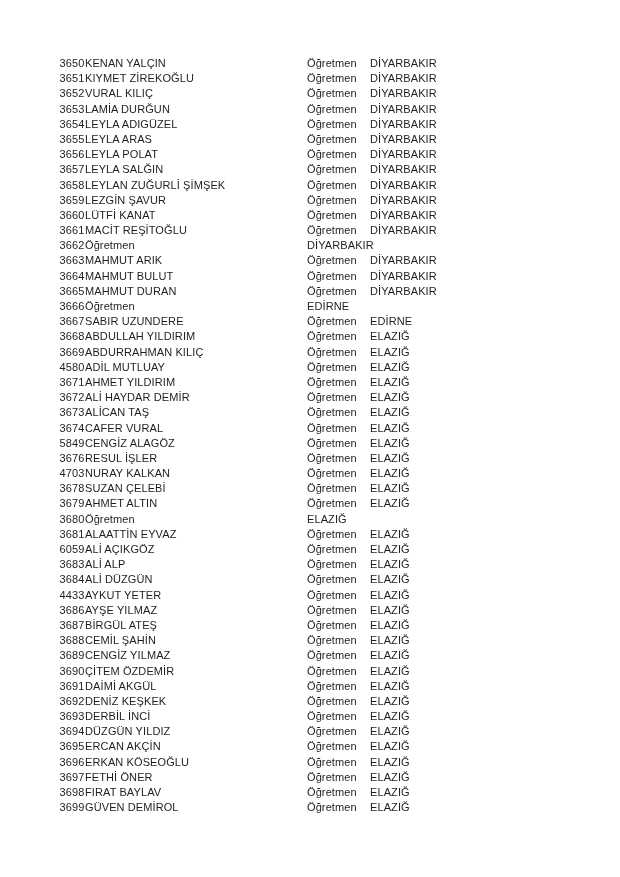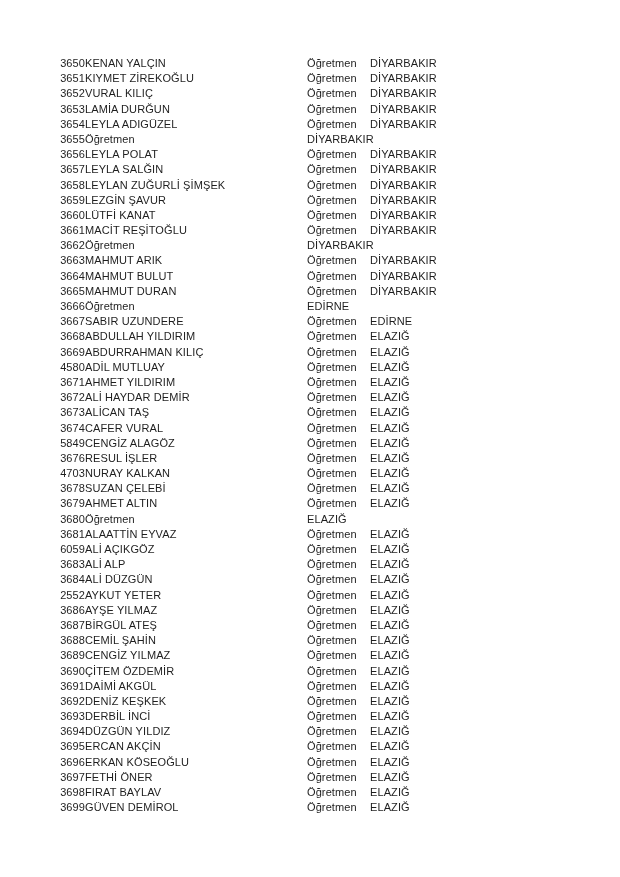--- a/index.html
+++ b/index.html
@@ -26,21 +26,21 @@
     grid-template-columns: 26px 222px 63px auto;
     height: 15.2px;
     align-items: center;
     font-size: 11px;
     line-height: 15.2px;
     color: #1e1e1e;
     letter-spacing: 0.1px;
     white-space: nowrap;
   }
   .row .no {
-    text-align: right;
+    text-align: center;
   }
   .row .name,
   .row .title,
   .row .city {
     text-align: left;
   }
 </style>
 </head>
 <body>
 
@@ -76,20 +76,21 @@
 
   <div class="row">
     <span class="no">3654</span>
     <span class="name">LEYLA ADIGÜZEL</span>
     <span class="title">Öğretmen</span>
     <span class="city">DİYARBAKIR</span>
   </div>
 
   <div class="row">
     <span class="no">3655</span>
+    <span class="name">LEYLA ARAS</span>
     <span class="title">Öğretmen</span>
     <span class="city">DİYARBAKIR</span>
   </div>
 
   <div class="row">
     <span class="no">3656</span>
     <span class="name">LEYLA POLAT</span>
     <span class="title">Öğretmen</span>
     <span class="city">DİYARBAKIR</span>
   </div>
@@ -281,21 +282,21 @@
   </div>
 
   <div class="row">
     <span class="no">3684</span>
     <span class="name">ALİ DÜZGÜN</span>
     <span class="title">Öğretmen</span>
     <span class="city">ELAZIĞ</span>
   </div>
 
   <div class="row">
-    <span class="no">2552</span>
+    <span class="no">4433</span>
     <span class="name">AYKUT YETER</span>
     <span class="title">Öğretmen</span>
     <span class="city">ELAZIĞ</span>
   </div>
 
   <div class="row">
     <span class="no">3686</span>
     <span class="name">AYŞE YILMAZ</span>
     <span class="title">Öğretmen</span>
     <span class="city">ELAZIĞ</span>

